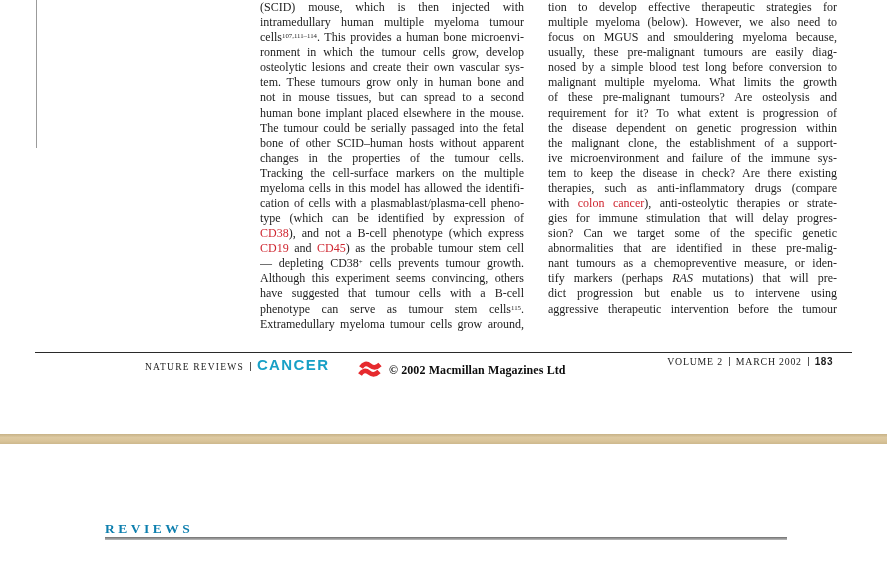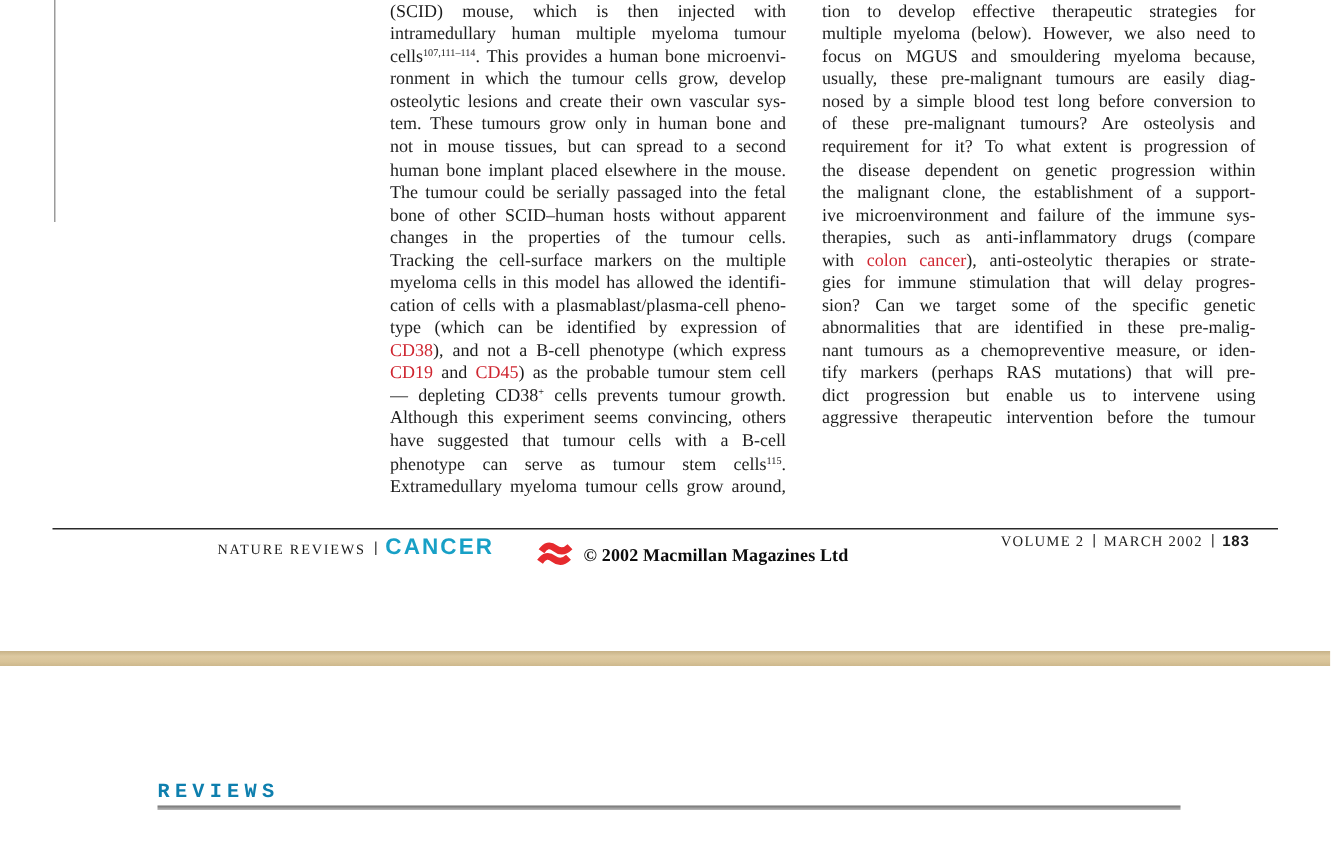--- a/index.html
+++ b/index.html
@@ -11,21 +11,21 @@
   .vrule { position: absolute; left: 36px; top: 0; width: 1px; height: 148px; background: #9b9b9b; }
   .col { position: absolute; top: 0; }
   .col-left  { left: 240px; width: 284px; }
   .col-right { left: 528px; width: 309px; }
   .tline {
     font-size: 12px; line-height: 15.09px; height: 15.09px; overflow: hidden;
     text-align: justify; text-align-last: justify; white-space: normal; margin-left: 20px;
   }
   sup.supref { font-size: 6.8px; line-height: 0; vertical-align: 3.5px; letter-spacing: 0; }
   .link { color: #cf2630; }
-  .ital { }
+  .ital { font-style: italic; }
 
   .footer-rule { position: absolute; left: 35px; top: 352px; width: 817px; height: 1px; background: #2a2a2a; }
   .footer-left {
     position: absolute; left: 104px; top: 356px; white-space: nowrap;
     font-size: 9.5px; letter-spacing: 1.2px; color: #1c1c1c;
   }
   .fjournal { font-family: "Liberation Serif", serif; margin-left: 41px; }
   .fsection {
     font-family: "Liberation Sans", sans-serif; font-weight: bold;
     font-size: 15px; letter-spacing: 1.4px; color: #18a0c6;
@@ -44,21 +44,21 @@
     font-size: 12px; color: #0d0d0d; letter-spacing: 0.1px; white-space: nowrap;
   }
 
   .tanband {
     position: absolute; left: 0; top: 434px; width: 887px; height: 10px;
     background: linear-gradient(180deg, #c7b287 0%, #ddc9a1 35%, #d9c499 70%, #cdb88d 100%);
   }
 
   .reviews {
     position: absolute; left: 105px; top: 521px;
-    font-family: Liberation Mono, monospace; font-weight: bold;
+    font-family: Liberation Serif, serif; font-weight: bold;
     font-size: 13.5px; letter-spacing: 3.5px; color: #0e7fae; white-space: nowrap;
   }
   .reviews-rule {
     position: absolute; left: 105px; top: 537px; width: 682px; height: 3px;
     background: linear-gradient(180deg, #6f6f6f, #bdbdbd);
   }
 </style>
 </head>
 <body>
 
@@ -90,25 +90,27 @@
         <div class="tline"><span>have suggested that tumour cells with a B-cell</span></div>
         <div class="tline"><span>phenotype can serve as tumour stem cells</span><sup class="supref">115</sup><span>.</span></div>
         <div class="tline"><span>Extramedullary myeloma tumour cells grow around,</span></div>
       </div>
     <div class="col col-right">
         <div class="tline"><span>tion to develop effective therapeutic strategies for</span></div>
         <div class="tline"><span>multiple myeloma (below). However, we also need to</span></div>
         <div class="tline"><span>focus on MGUS and smouldering myeloma because,</span></div>
         <div class="tline"><span>usually, these pre-malignant tumours are easily diag-</span></div>
         <div class="tline"><span>nosed by a simple blood test long before conversion to</span></div>
+        <div class="tline"><span>malignant multiple myeloma. What limits the growth</span></div>
         <div class="tline"><span>of these pre-malignant tumours? Are osteolysis and</span></div>
         <div class="tline"><span>requirement for it? To what extent is progression of</span></div>
         <div class="tline"><span>the disease dependent on genetic progression within</span></div>
         <div class="tline"><span>the malignant clone, the establishment of a support-</span></div>
         <div class="tline"><span>ive microenvironment and failure of the immune sys-</span></div>
+        <div class="tline"><span>tem to keep the disease in check? Are there existing</span></div>
         <div class="tline"><span>therapies, such as anti-inflammatory drugs (compare</span></div>
         <div class="tline"><span>with </span><span class="link">colon cancer</span><span>), anti-osteolytic therapies or strate-</span></div>
         <div class="tline"><span>gies for immune stimulation that will delay progres-</span></div>
         <div class="tline"><span>sion? Can we target some of the specific genetic</span></div>
         <div class="tline"><span>abnormalities that are identified in these pre-malig-</span></div>
         <div class="tline"><span>nant tumours as a chemopreventive measure, or iden-</span></div>
         <div class="tline"><span>tify markers (perhaps </span><span class="ital">RAS</span><span> mutations) that will pre-</span></div>
         <div class="tline"><span>dict progression but enable us to intervene using</span></div>
         <div class="tline"><span>aggressive therapeutic intervention before the tumour</span></div>
       </div>

